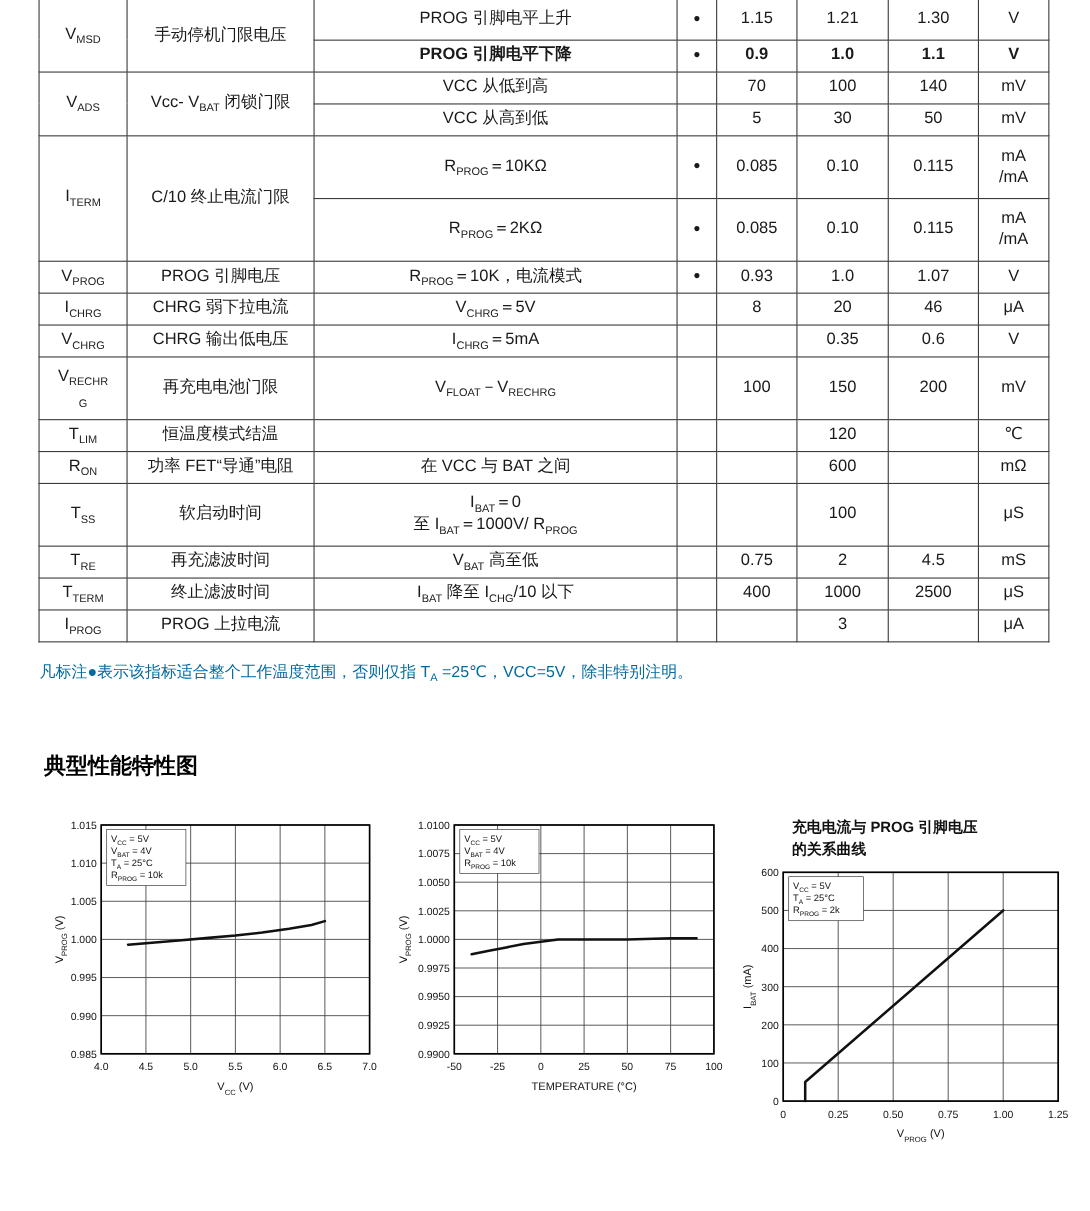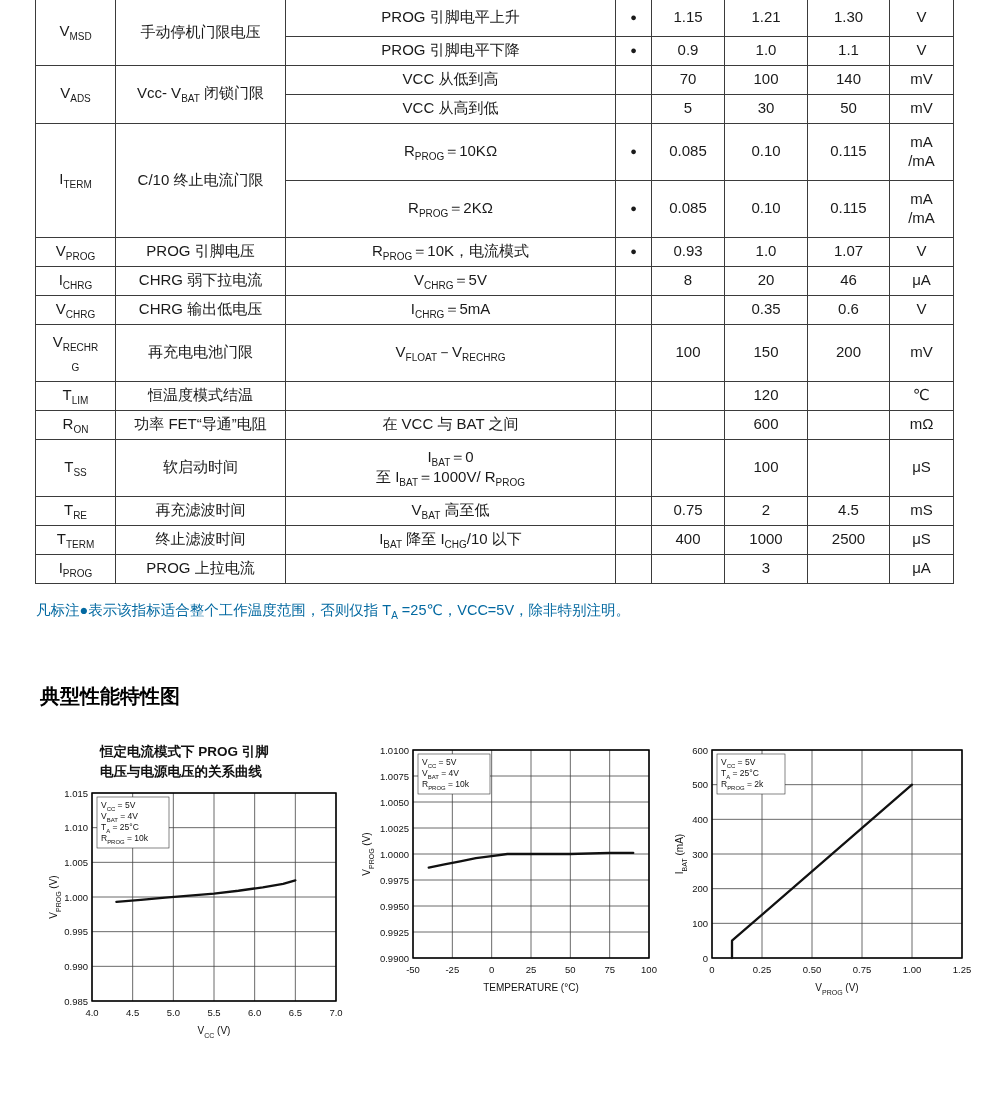--- a/index.html
+++ b/index.html
@@ -52,21 +52,21 @@
         <tr style="height: 36px;">
           <td rowspan="2">V<sub>MSD</sub></td>
           <td rowspan="2">手动停机门限电压</td>
           <td>PROG 引脚电平上升</td>
           <td class="dot">●</td>
           <td>1.15</td>
           <td>1.21</td>
           <td>1.30</td>
           <td>V</td>
         </tr>
-        <tr style="height: 29px;">
+        <tr style="height: 29px; font-weight: bold;">
           <td>PROG 引脚电平下降</td>
           <td class="dot">●</td>
           <td>0.9</td>
           <td>1.0</td>
           <td>1.1</td>
           <td>V</td>
         </tr>
         <tr style="height: 29px;">
           <td rowspan="2">V<sub>ADS</sub></td>
           <td rowspan="2">Vcc- V<sub>BAT</sub> 闭锁门限</td>
@@ -206,21 +206,20 @@
       </tbody>
   </table>
 </div>
 
 <div class="footnote">凡标注●表示该指标适合整个工作温度范围，否则仅指 T<sub>A</sub> =25℃，VCC=5V，除非特别注明。</div>
 
 <div class="section-title">典型性能特性图</div>
 
 <div class="charts">
   <div class="chart">
-    <div class="chart-title" style="margin-left: 54px;">恒定电流模式下 PROG 引脚<br>电压与电源电压的关系曲线</div>
     <svg width="300" height="268" viewBox="0 0 300 268">
         <line x1="46" y1="8" x2="46" y2="216" stroke="#444" stroke-width="0.8"></line>
         <line x1="86.66666666666666" y1="8" x2="86.66666666666666" y2="216" stroke="#444" stroke-width="0.8"></line>
         <line x1="127.33333333333333" y1="8" x2="127.33333333333333" y2="216" stroke="#444" stroke-width="0.8"></line>
         <line x1="168" y1="8" x2="168" y2="216" stroke="#444" stroke-width="0.8"></line>
         <line x1="208.66666666666666" y1="8" x2="208.66666666666666" y2="216" stroke="#444" stroke-width="0.8"></line>
         <line x1="249.33333333333334" y1="8" x2="249.33333333333334" y2="216" stroke="#444" stroke-width="0.8"></line>
         <line x1="290" y1="8" x2="290" y2="216" stroke="#444" stroke-width="0.8"></line>
         <line x1="46" y1="216" x2="290" y2="216" stroke="#444" stroke-width="0.8"></line>
         <line x1="46" y1="181.3333333333332" x2="290" y2="181.3333333333332" stroke="#444" stroke-width="0.8"></line>
@@ -292,20 +291,21 @@
         <text x="50" y="115.5" font-size="9.5px" text-anchor="end">1.0000</text>
         <text x="50" y="89.50000000000057" font-size="9.5px" text-anchor="end">1.0025</text>
         <text x="50" y="63.500000000001165" font-size="9.5px" text-anchor="end">1.0050</text>
         <text x="50" y="37.49999999999943" font-size="9.5px" text-anchor="end">1.0075</text>
         <text x="50" y="11.5" font-size="9.5px" text-anchor="end">1.0100</text>
         <text x="172" y="249" font-size="10px" text-anchor="middle"><tspan>TEMPERATURE (°C)</tspan></text>
         <text x="0" y="0" font-size="10px" text-anchor="middle" transform="translate(11,112) rotate(-90)"><tspan>V</tspan><tspan font-size="70%" baseline-shift="sub">PROG</tspan><tspan> (V)</tspan></text>
       </svg>
   </div>
   <div class="chart">
+    <div class="chart-title" style="margin-left: 48px;">充电电流与 PROG 引脚电压<br>的关系曲线</div>
     <svg width="300" height="268" viewBox="0 0 300 268">
         <line x1="40" y1="8" x2="40" y2="216" stroke="#444" stroke-width="0.8"></line>
         <line x1="90" y1="8" x2="90" y2="216" stroke="#444" stroke-width="0.8"></line>
         <line x1="140" y1="8" x2="140" y2="216" stroke="#444" stroke-width="0.8"></line>
         <line x1="190" y1="8" x2="190" y2="216" stroke="#444" stroke-width="0.8"></line>
         <line x1="240" y1="8" x2="240" y2="216" stroke="#444" stroke-width="0.8"></line>
         <line x1="290" y1="8" x2="290" y2="216" stroke="#444" stroke-width="0.8"></line>
         <line x1="40" y1="216" x2="290" y2="216" stroke="#444" stroke-width="0.8"></line>
         <line x1="40" y1="181.33333333333334" x2="290" y2="181.33333333333334" stroke="#444" stroke-width="0.8"></line>
         <line x1="40" y1="146.66666666666669" x2="290" y2="146.66666666666669" stroke="#444" stroke-width="0.8"></line>

